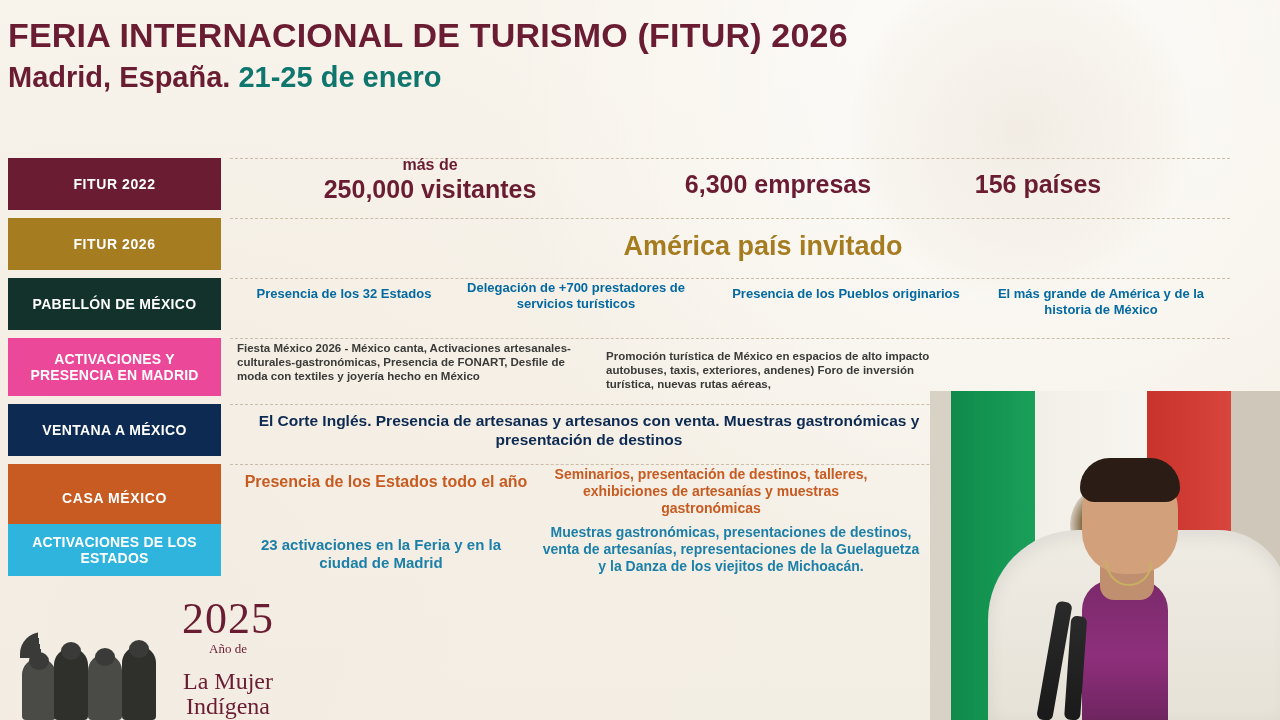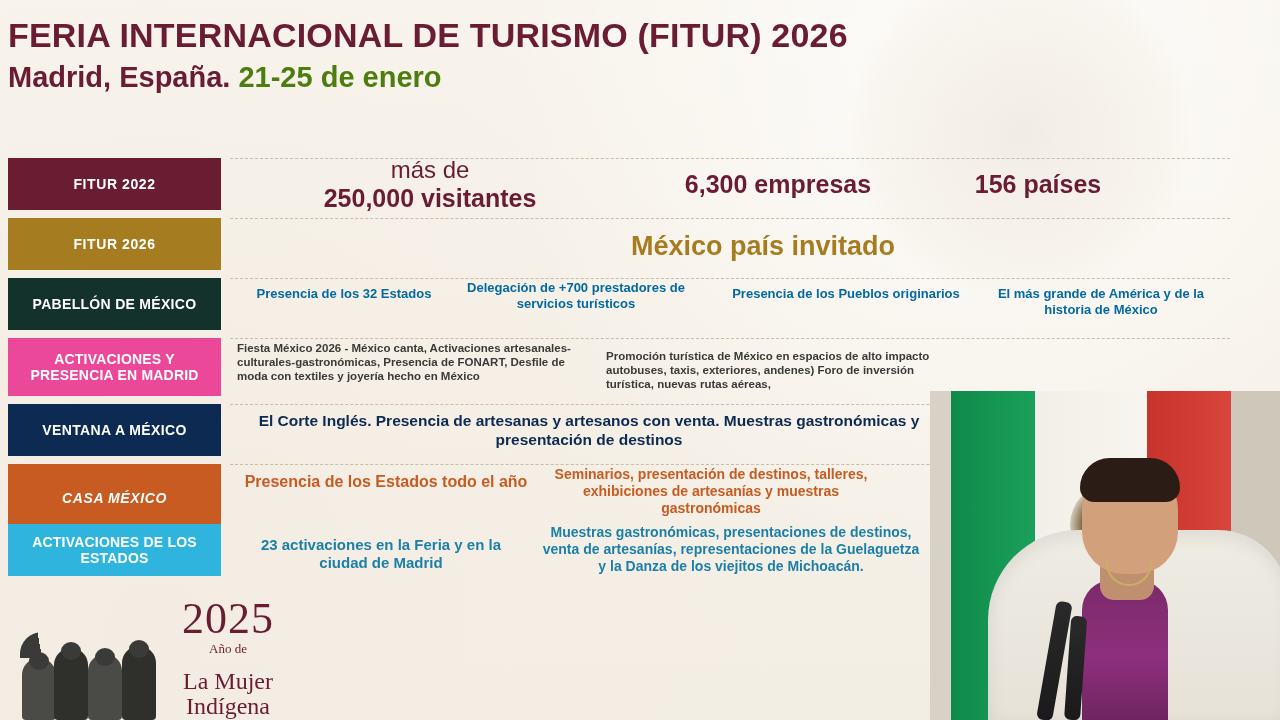--- a/index.html
+++ b/index.html
@@ -51,41 +51,41 @@
   }
   .title-sub {
     margin-top: 8px;
     font-size: 29px;
     font-weight: bold;
     color: #691c32;
     line-height: 1.1;
     white-space: nowrap;
   }
   .title-sub .dates {
-    color: #4d7c0f;
+    color: #0f766e;
   }
 
   
   .stats {
     position: absolute;
     left: 228px;
     top: 150px;
     width: 900px;
     height: 62px;
     z-index: 5;
   }
   .stat {
     position: absolute;
     text-align: center;
     color: #691c32;
     line-height: 1.18;
   }
   .stat .small {
-    font-size: 24px;
-    font-weight: normal;
+    font-size: 16px;
+    font-weight: bold;
     text-align: center;
   }
   .stat .big {
     font-size: 25px;
     font-weight: bold;
   }
   .stat-visitantes { left: 52px; top: 6px; width: 300px; }
   .stat-empresas   { left: 420px; top: 20px; width: 260px; }
   .stat-paises     { left: 700px; top: 20px; width: 220px; }
 
@@ -138,21 +138,21 @@
     font-weight: bold;
     line-height: 1.2;
   }
 
   
   .r-2025 .label-cell { height: 52px; background: #691c32; letter-spacing: 0.6px; }
   .r-2026 .label-cell { height: 52px; background: #a67c20; letter-spacing: 0.6px; }
   .r-pab  .label-cell { height: 52px; background: #13322b; letter-spacing: 0.3px; }
   .r-act  .label-cell { height: 58px; background: #ec4899; letter-spacing: 0.2px; }
   .r-ven  .label-cell { height: 52px; background: #0d2a52; letter-spacing: 0.4px; }
-  .r-casa .label-cell { height: 68px; background: #c75b21; letter-spacing: 0.6px; font-style: italic; }
+  .r-casa .label-cell { height: 68px; background: #c75b21; letter-spacing: 0.6px; }
   .r-est  .label-cell { height: 52px; background: #2fb4dd; letter-spacing: 0.2px; }
 
   .r-2025 { height: 60px; }
   .r-2026 { height: 60px; }
   .r-pab  { height: 60px; }
   .r-act  { height: 66px; }
   .r-ven  { height: 60px; }
   .r-casa { height: 60px; }
   .r-est  { height: 62px; }
 
@@ -429,21 +429,21 @@
 
   <div class="row r-2025">
     <div class="label-cell">FITUR 2022</div>
     <div class="content-cell"></div>
     <div class="divider"></div>
   </div>
 
   <div class="row r-2026">
     <div class="label-cell">FITUR 2026</div>
     <div class="content-cell">
-      <div class="cell-txt txt-2026">México país invitado</div>
+      <div class="cell-txt txt-2026">América país invitado</div>
     </div>
     <div class="divider"></div>
   </div>
 
   <div class="row r-pab">
     <div class="label-cell">PABELLÓN DE MÉXICO</div>
     <div class="content-cell">
       <div class="cell-txt txt-pab p1">Presencia de los
 32 Estados</div>
       <div class="cell-txt txt-pab p2">Delegación de +700 prestadores de servicios turísticos</div>

